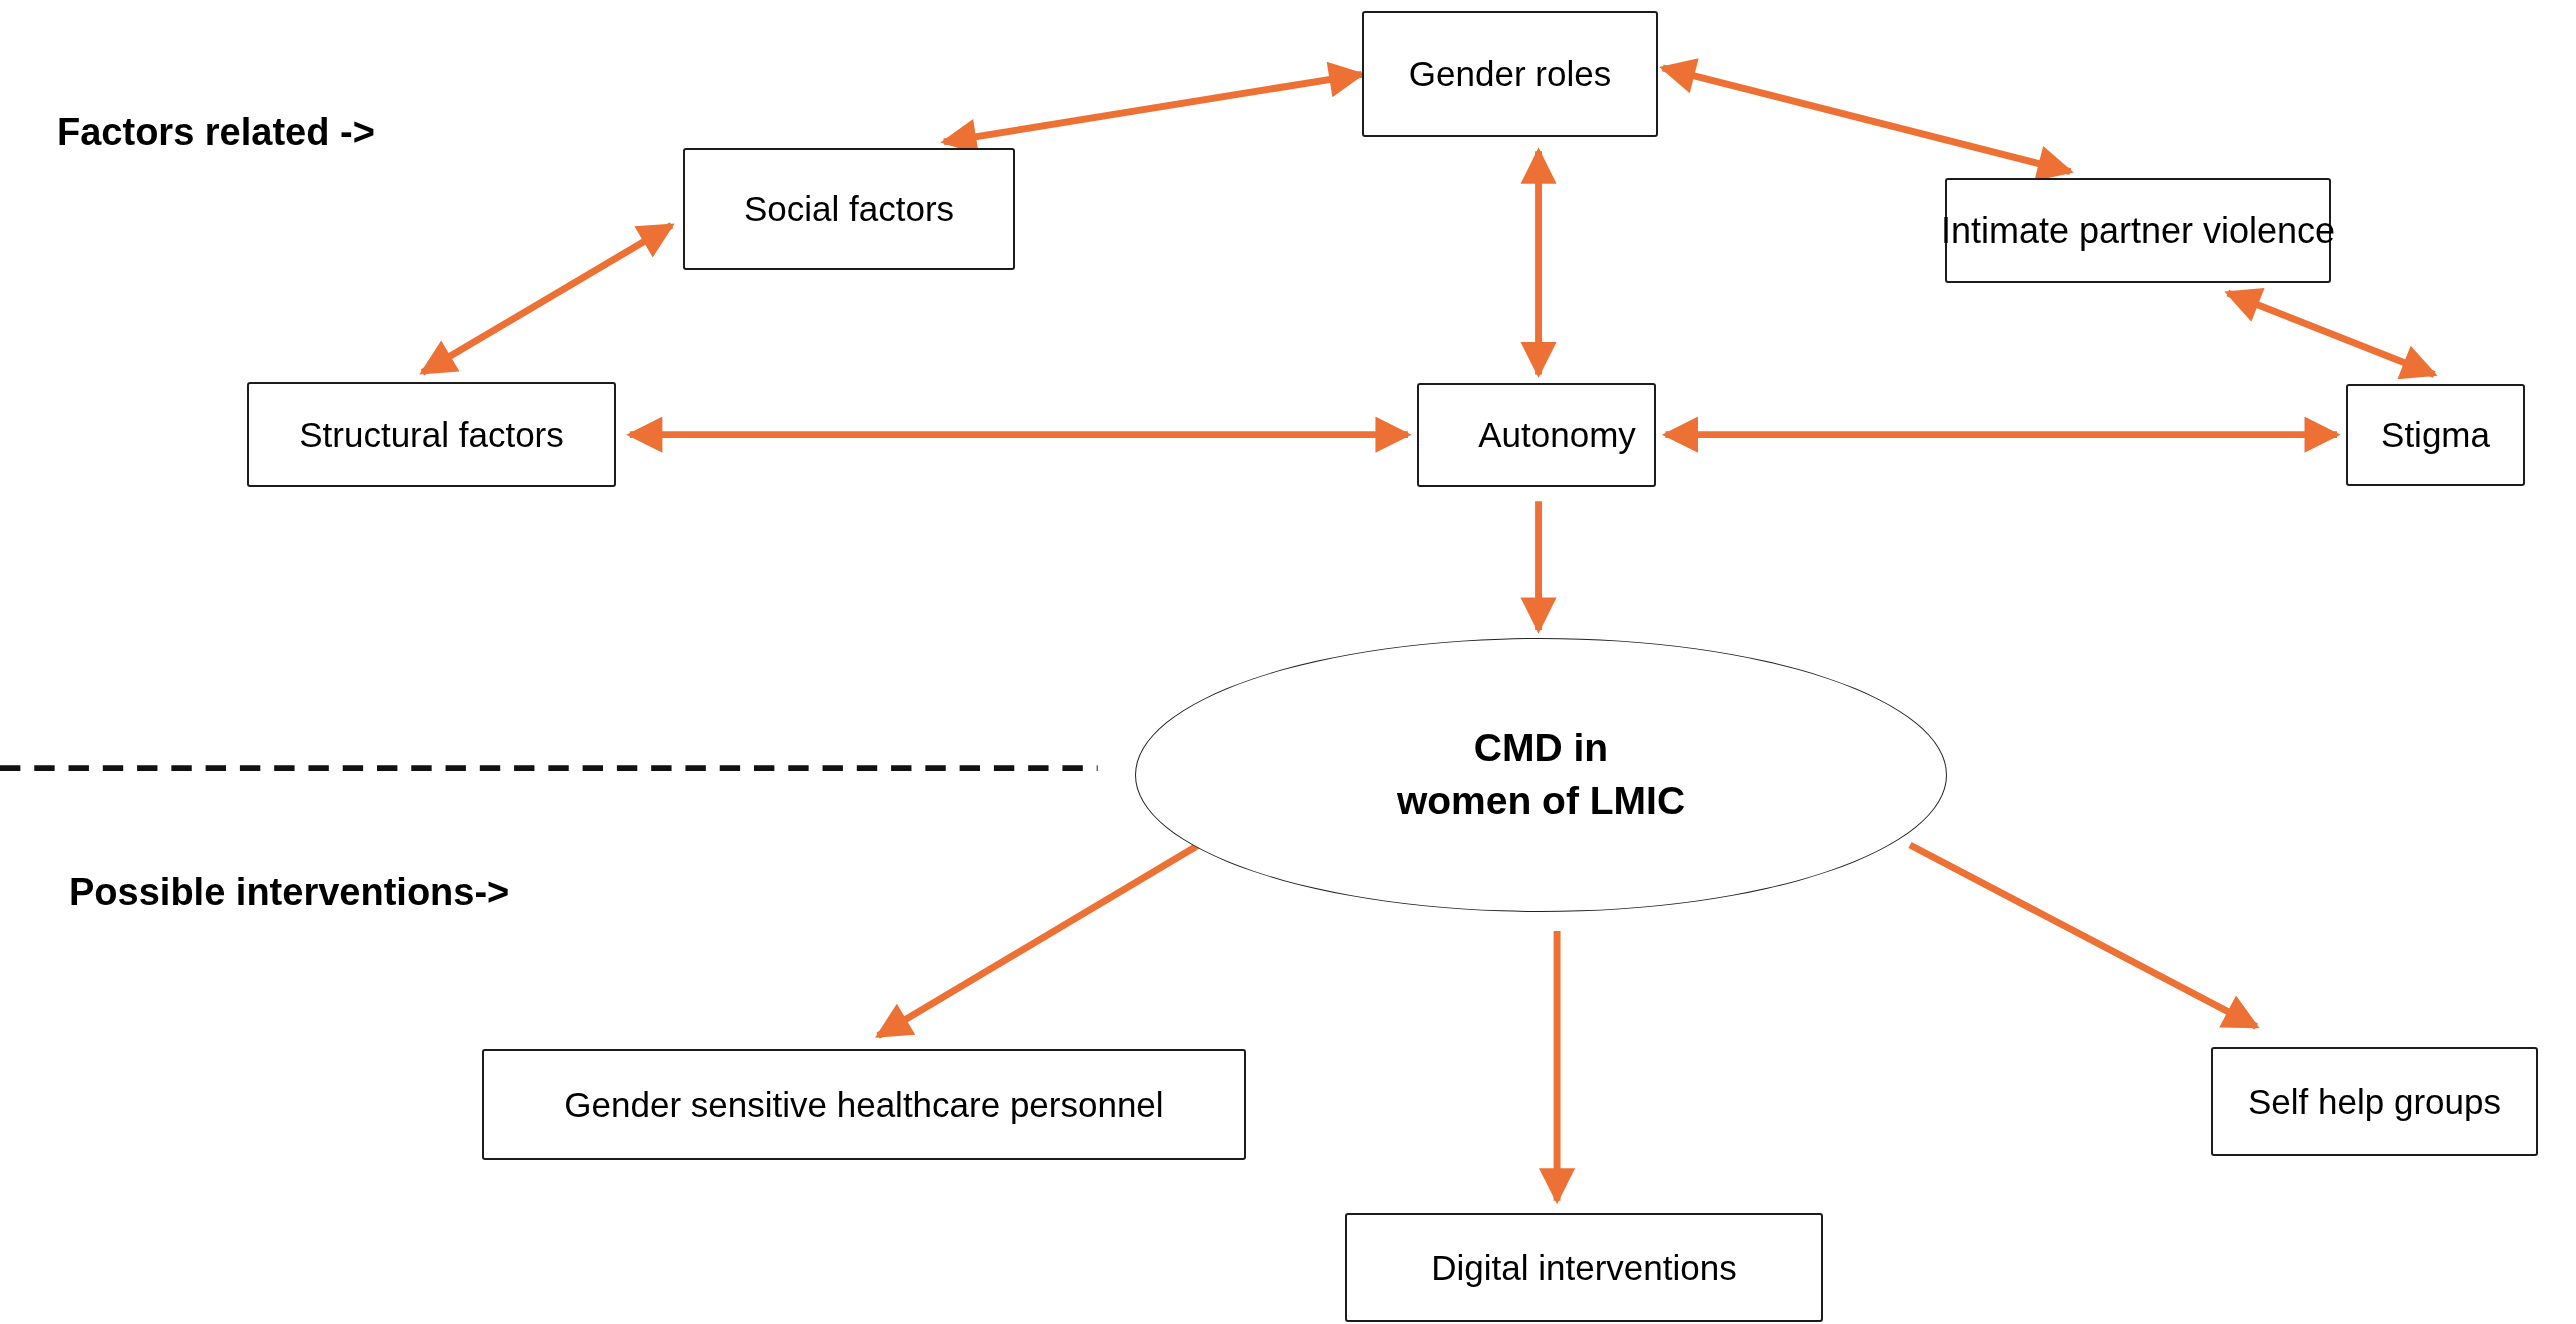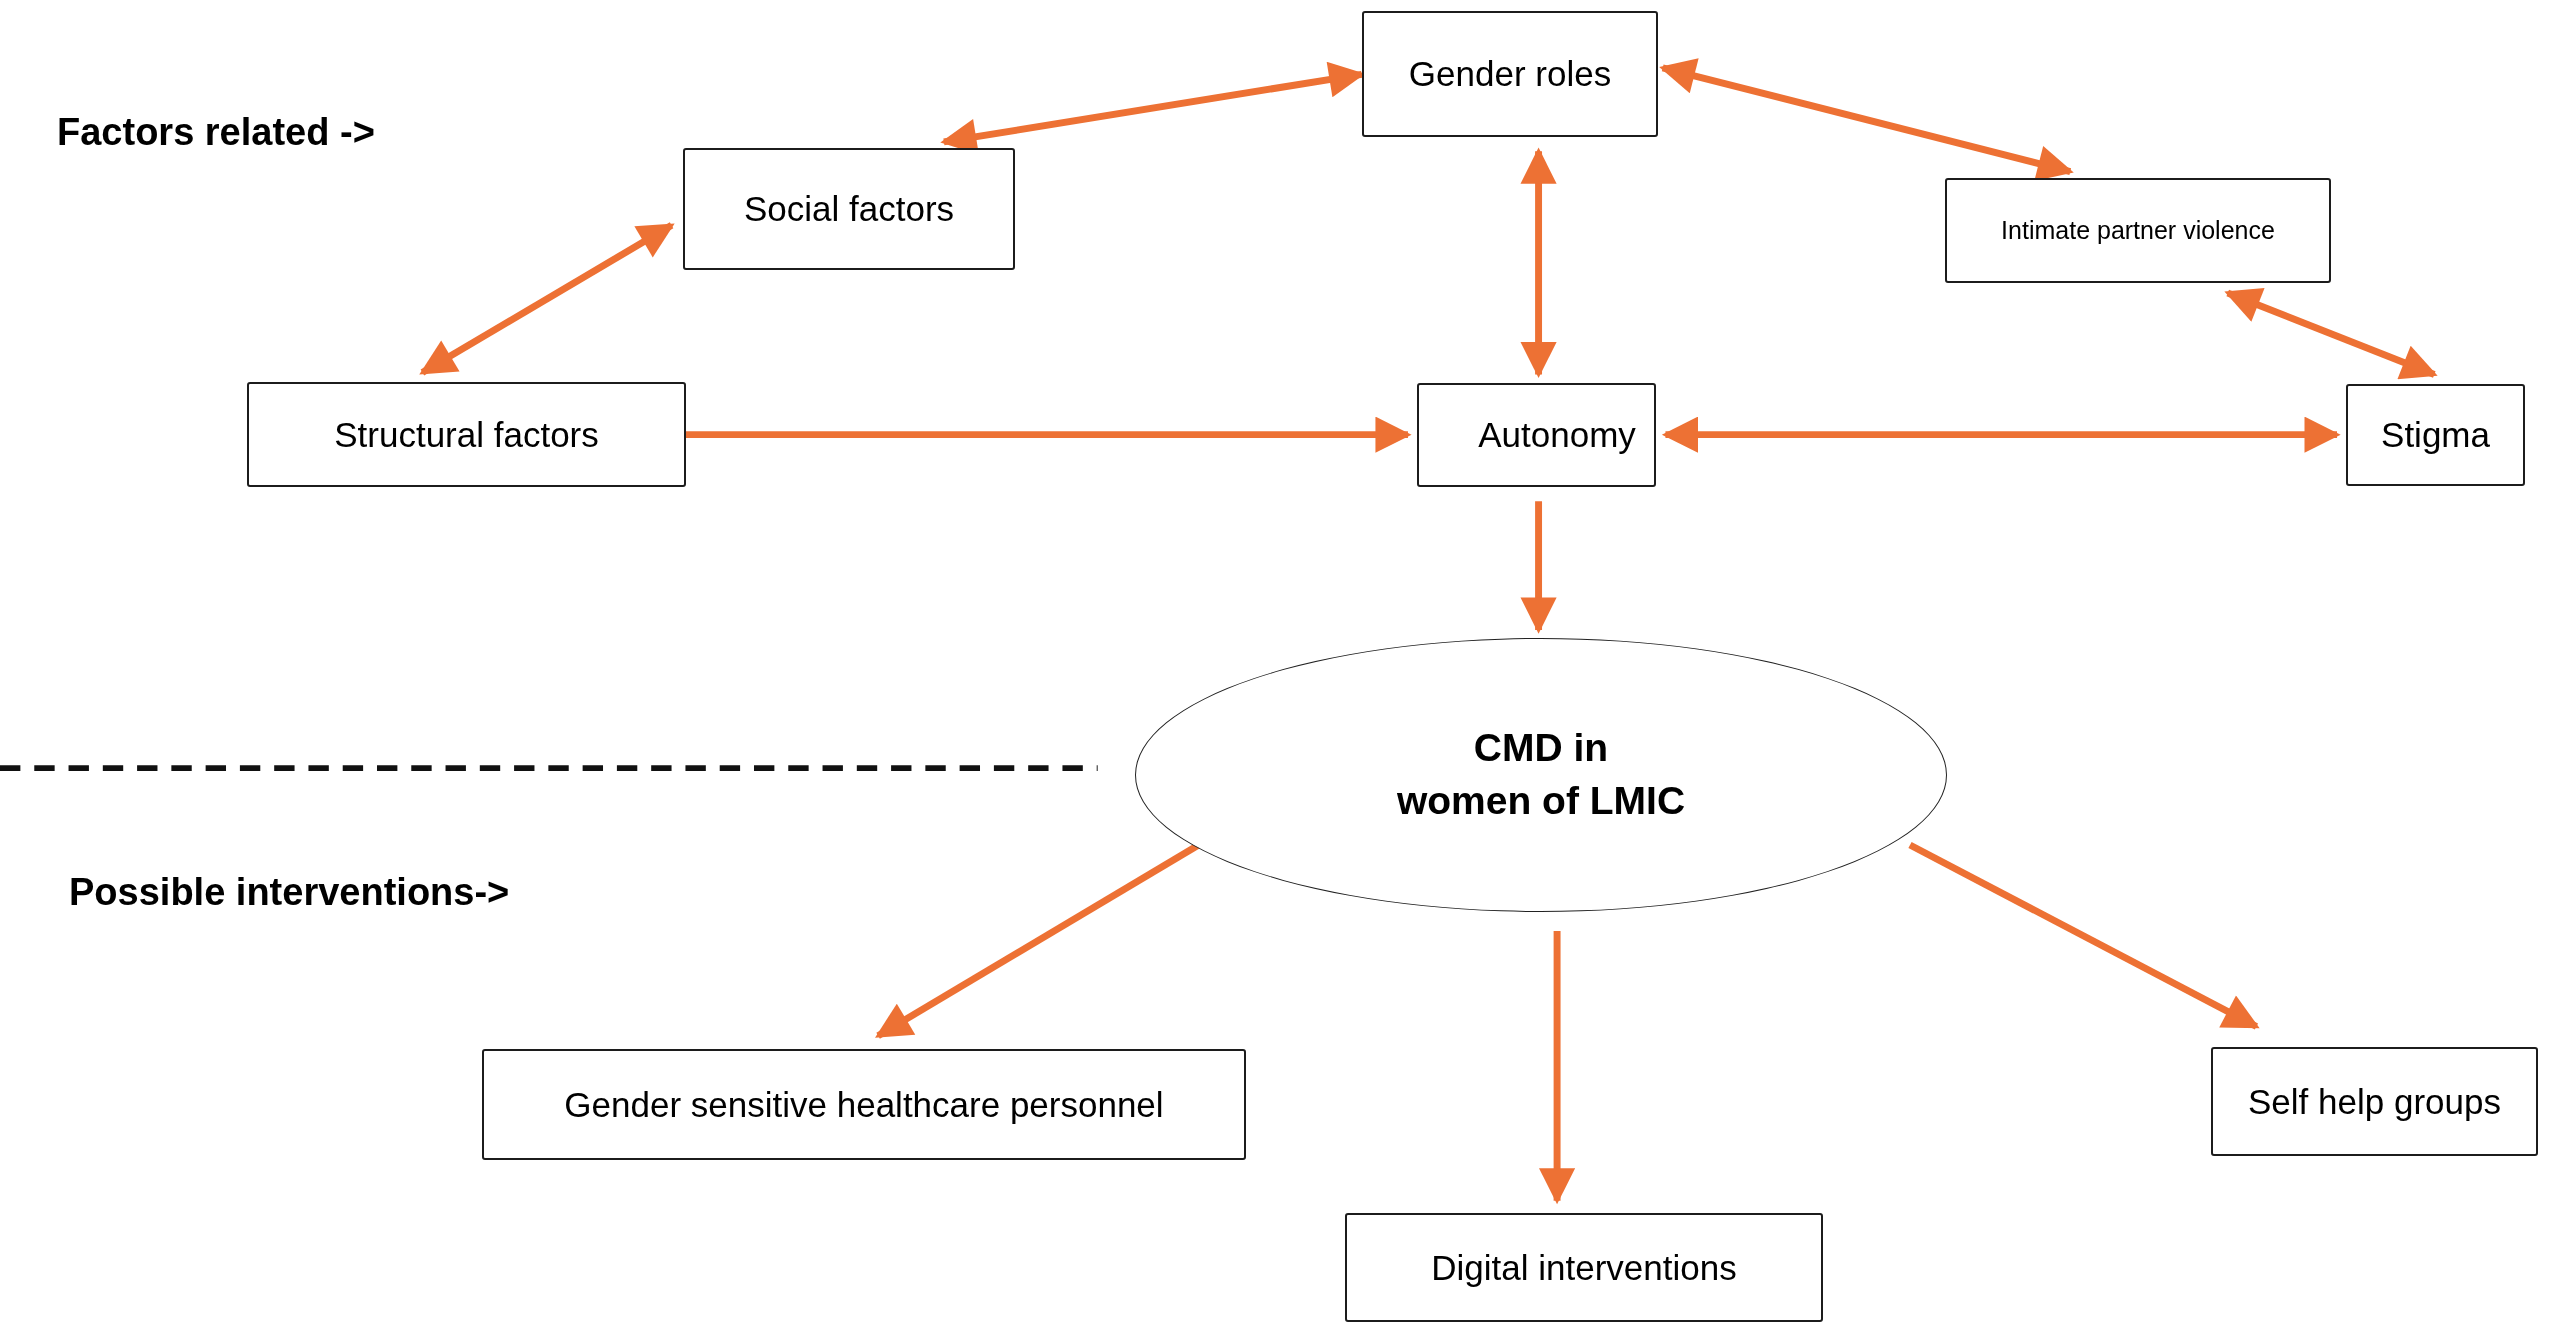--- a/index.html
+++ b/index.html
@@ -24,21 +24,21 @@
     position:absolute;
     display:flex;align-items:center;justify-content:center;
     border:2.3px solid var(--border);
     border-radius:3px;
     background:var(--bg);
     font-size:35px;
     text-align:center;
     white-space:nowrap;
     z-index:2;
   }
-  .node.small-text{font-size:25px;}
+  .node.small-text{font-size:36px;}
   .ellipse{
     position:absolute;
     display:flex;flex-direction:column;align-items:center;justify-content:center;
     border:1.9px solid #222;
     border-radius:50%;
     background:var(--bg);
     font-weight:bold;
     font-size:39px;
     line-height:1.35;
     text-align:center;
@@ -48,21 +48,21 @@
     position:absolute;
     font-weight:bold;
     font-size:38px;
     white-space:nowrap;
     z-index:3;
   }
   
   #n-gender-roles      {left:1362px;top:11px;  width:296px;height:126px;}
   #n-social-factors    {left:683px; top:148px; width:332px;height:122px;}
   #n-ipv               {left:1945px;top:178px; width:386px;height:105px;}
-  #n-structural-factors{left:247px; top:382px; width:439px;height:105px;}
+  #n-structural-factors{left:247px; top:382px; width:369px;height:105px;}
   #n-autonomy          {left:1417px;top:383px; width:239px;height:104px;padding-left:41px;}
   #n-stigma            {left:2346px;top:384px; width:179px;height:102px;}
   #n-gshp              {left:482px; top:1049px;width:764px;height:111px;}
   #n-digital           {left:1345px;top:1213px;width:478px;height:109px;}
   #n-selfhelp          {left:2211px;top:1047px;width:327px;height:109px;}
   #n-cmd               {left:1135px;top:638px; width:812px;height:274px;}
   #lbl-factors         {left:57px;  top:111px;}
   #lbl-interventions   {left:69px;  top:871px;text-align:right;}
   line.edge{stroke:var(--arrow);stroke-width:7.5;}
   line.divider{stroke:#111;stroke-width:6;stroke-dasharray:22 15;}

